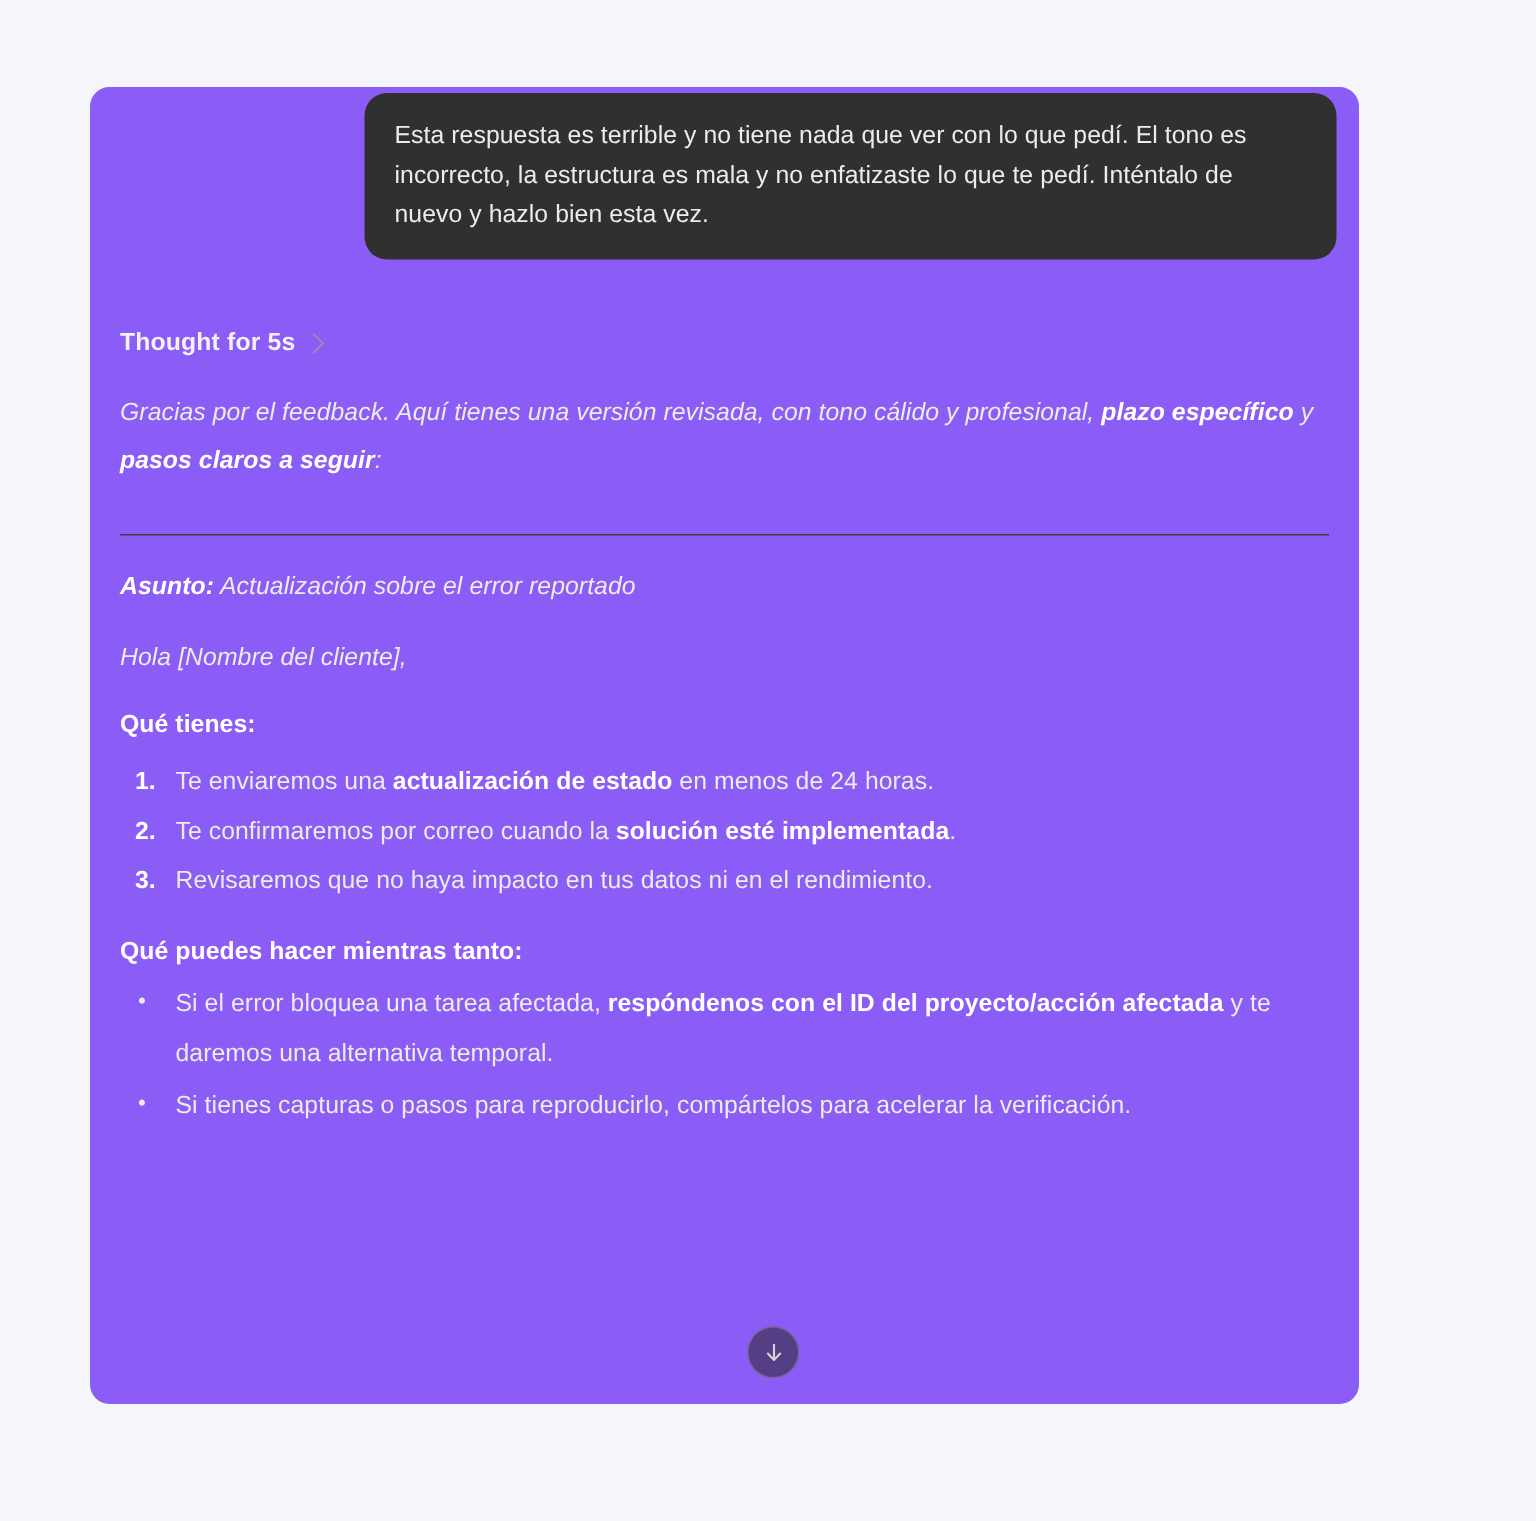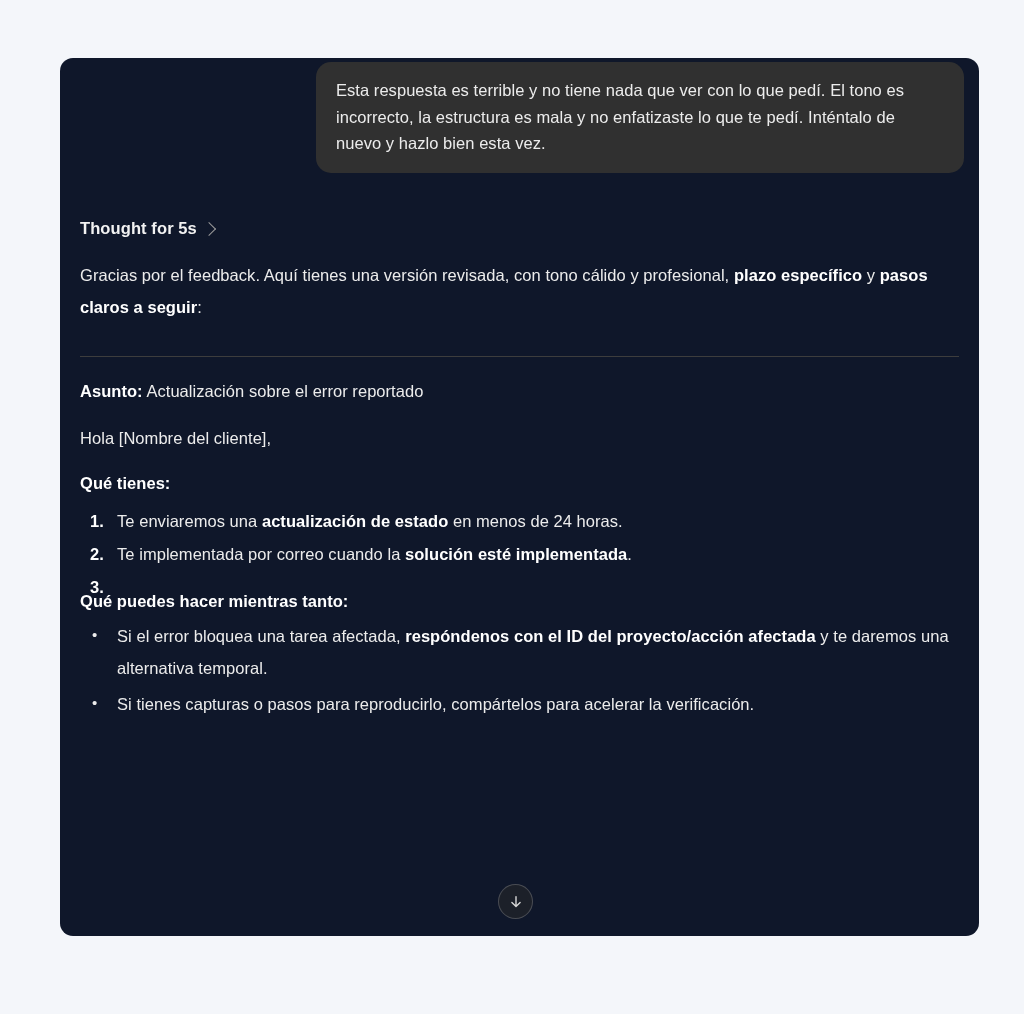--- a/index.html
+++ b/index.html
@@ -12,23 +12,23 @@
     background: #f4f6fa;
     font-family: "Liberation Sans", sans-serif;
     -webkit-font-smoothing: antialiased;
     overflow: hidden;
   }
 
   .chat-card {
     position: absolute;
     left: 60px;
     top: 58px;
-    width: 919px;
+    width: 846px;
     height: 878px;
-    background: #0f172a;
+    background: #8b5cf6;
     border-radius: 13px;
     overflow: hidden;
   }
 
   
   .user-row {
     display: flex;
     justify-content: flex-end;
     padding: 4px 15px 0 0;
   }
@@ -70,20 +70,21 @@
     position: relative;
     top: 0px;
   }
 
   p.para {
     font-size: 16.5px;
     line-height: 1.95;
     margin: 21px 0 0 0;
     color: #ececec;
     letter-spacing: .05px;
+    font-style: italic;
   }
   p.para.tight { line-height: 1.62; }
 
   b, strong { font-weight: bold; color: #ffffff; }
 
   .divider {
     height: 1px;
     background: #3d3d3d;
     margin: 32px 0 0 0;
   }
@@ -174,24 +175,24 @@
     <p class="para tight">Hola [Nombre del cliente],</p>
 
 
     <div class="section-head">Qué tienes:</div>
 
     <ol class="numlist">
       <li>
         <span class="marker">1.</span><span>Te enviaremos una </span><b>actualización de estado</b><span> en menos de 24 horas.</span>
       </li>
       <li>
-        <span class="marker">2.</span><span>Te implementada por correo cuando la </span><b>solución esté implementada</b><span>.</span>
-      </li>
-      <li>
-        <span class="marker">3.</span><b></b><span></span>
+        <span class="marker">2.</span><span>Te confirmaremos por correo cuando la </span><b>solución esté implementada</b><span>.</span>
+      </li>
+      <li>
+        <span class="marker">3.</span><span>Revisaremos que no haya impacto en tus datos ni en el rendimiento.</span><b></b><span></span>
       </li>
     </ol>
 
     <div class="section-head">Qué puedes hacer mientras tanto:</div>
 
     <ul class="bullist">
       <li>
         <span class="marker">•</span><span>Si el error bloquea una tarea afectada, </span><b>respóndenos con el ID del proyecto/acción afectada</b><span> y te daremos una alternativa temporal.</span>
       </li>
       <li>

